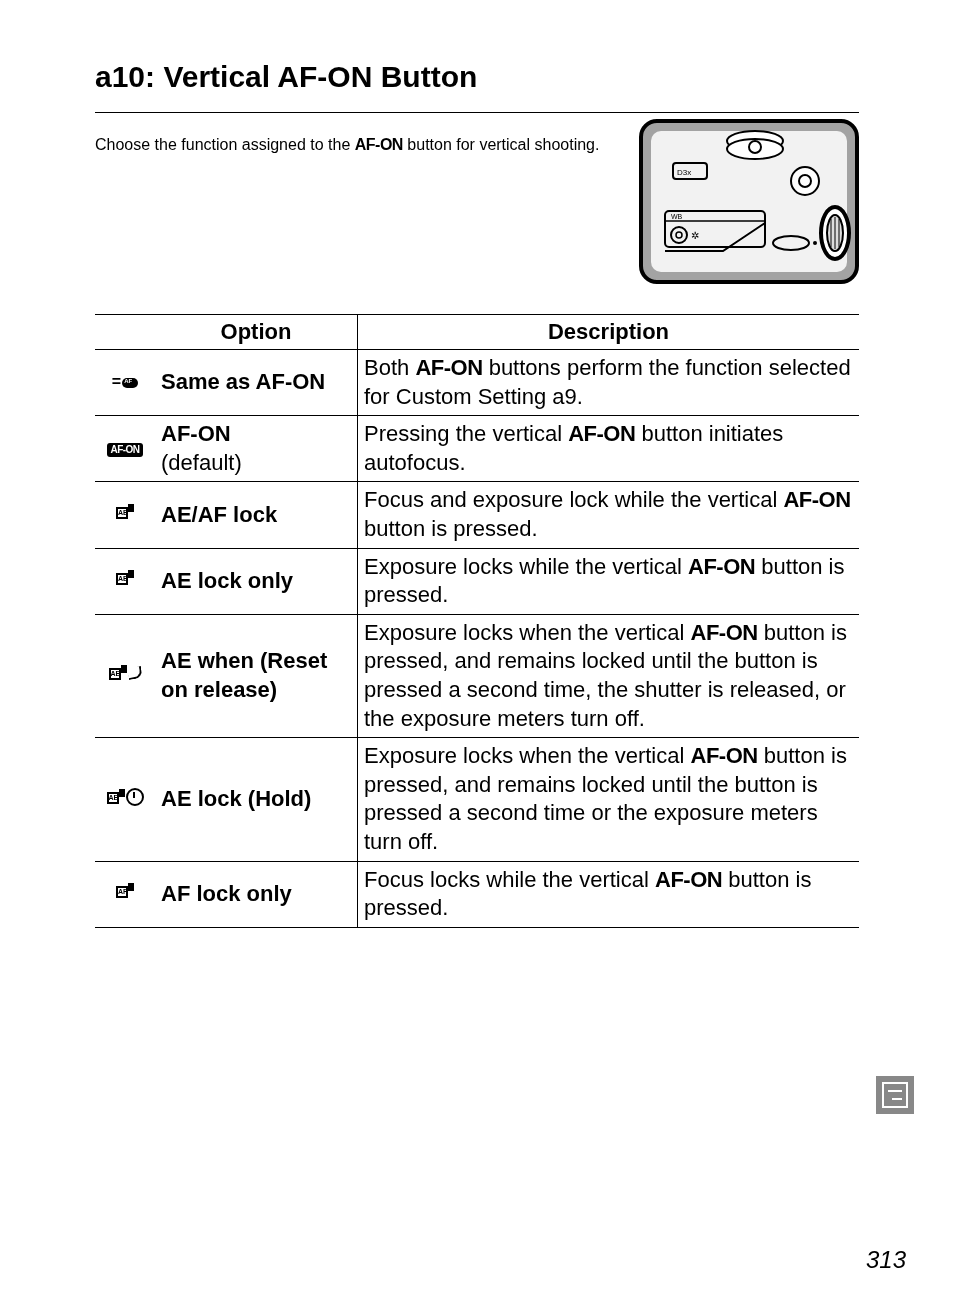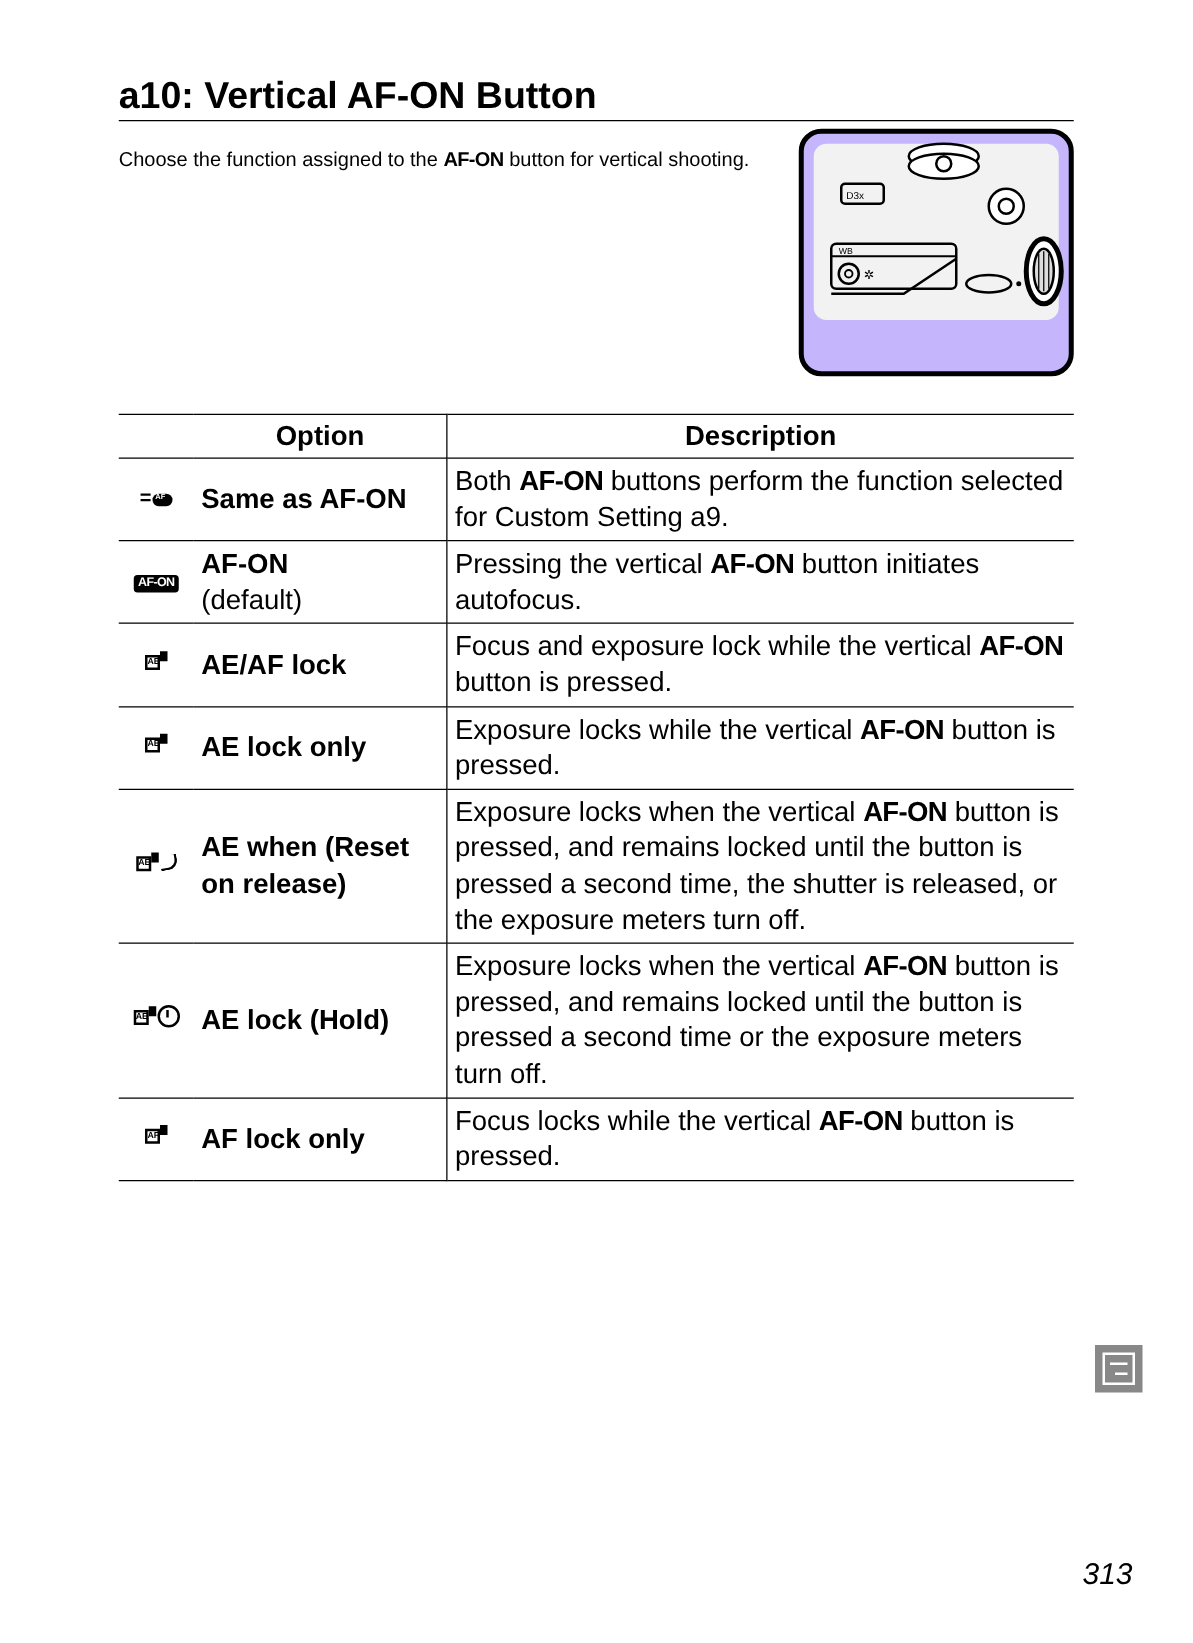--- a/index.html
+++ b/index.html
@@ -13,46 +13,46 @@
     width: 954px;
     height: 1314px;
     position: relative;
     box-sizing: border-box;
     padding: 60px 95px 40px 95px;
   }
   .title {
     font-size: 30px;
     font-weight: 700;
     margin: 0 0 4px 0;
-    padding-bottom: 2px;
+    padding-bottom: 18px;
     border-bottom: 1.5px solid #000;
   }
   .intro-row {
     display: flex;
     align-items: flex-start;
     gap: 20px;
     margin-top: 6px;
   }
   .intro {
     font-size: 16px;
     line-height: 1.3;
     flex: 1;
   }
   .afon-inline {
     font-family: inherit;
     font-weight: 700;
     letter-spacing: -0.5px;
   }
   .illus-frame {
     width: 220px;
-    height: 198px;
+    height: 165px;
     border: 4px solid #000;
     border-radius: 18px;
     box-sizing: border-box;
-    background: #c4b5fd;
+    background: #a3a3a3;
     overflow: hidden;
     flex-shrink: 0;
   }
   .illus-frame svg { display:block; }
   table.opts {
     border-collapse: collapse;
     width: 100%;
     margin-top: 30px;
     font-size: 22px;
   }

